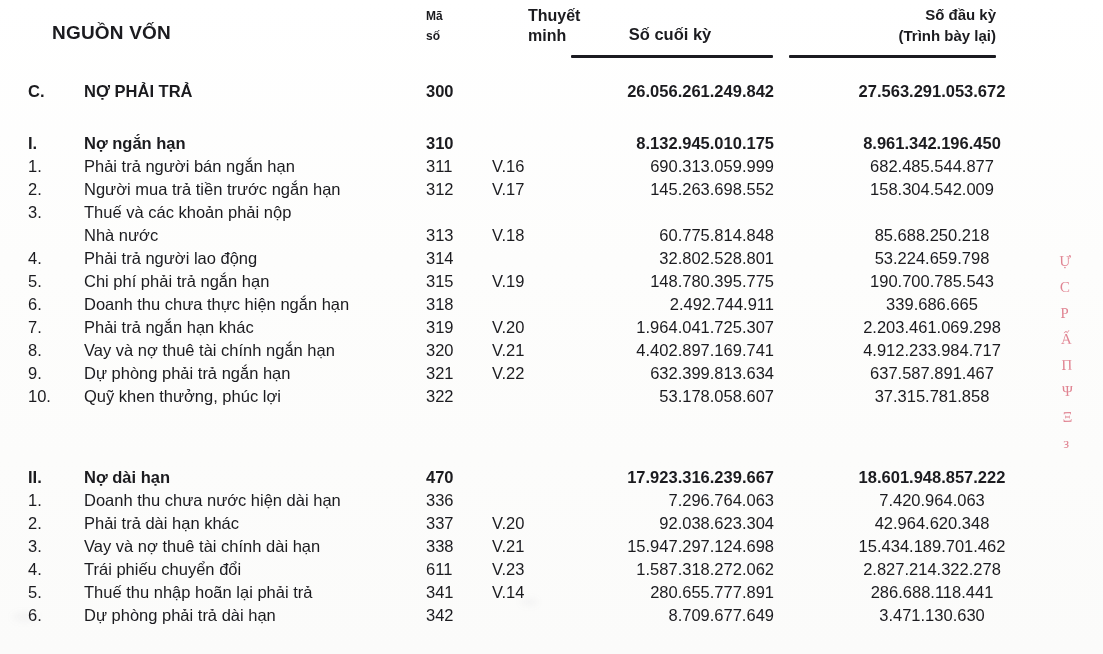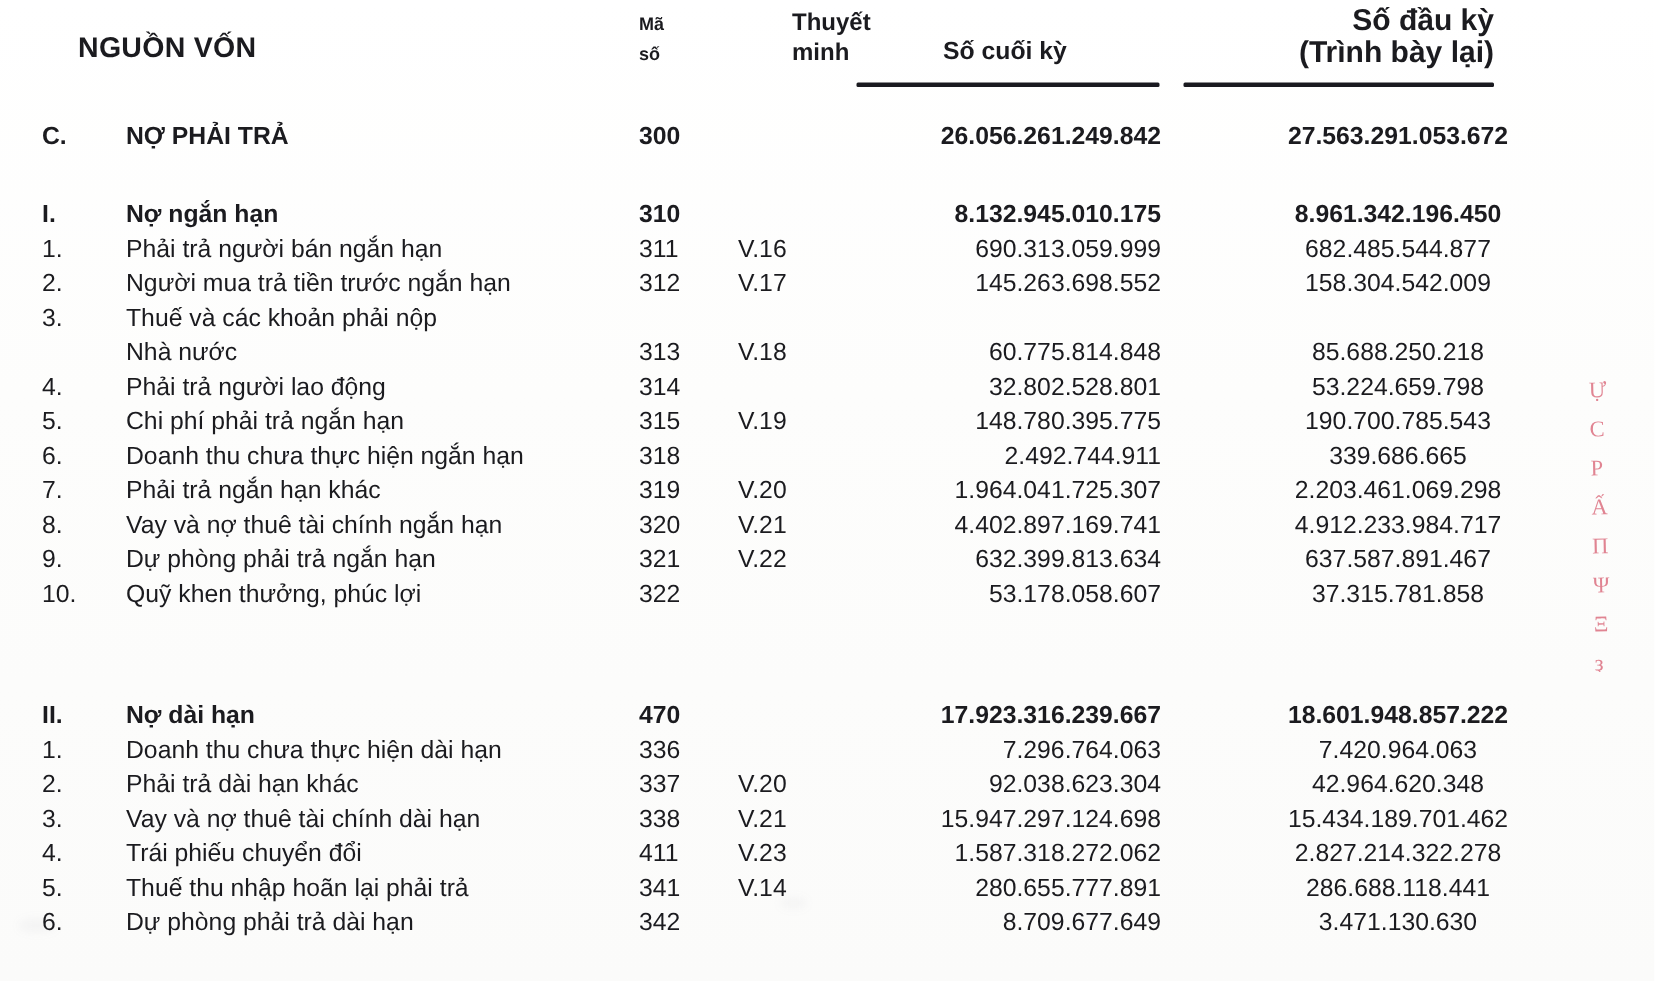--- a/index.html
+++ b/index.html
@@ -90,21 +90,21 @@
     font-size: 16.5px;
     line-height: 21px;
     text-align: center;
   }
   .hdr-daunky {
     position: absolute;
     left: 786px;
     top: 4px;
     width: 210px;
     font-weight: bold;
-    font-size: 20px;
+    font-size: 15px;
     line-height: 21px;
     text-align: right;
   }
   .rule {
     position: absolute;
     height: 3px;
     background: #1a1a20;
     border-radius: 1px;
   }
   .rule-left  { left: 571px; width: 202px; top: 55px; }
@@ -281,21 +281,21 @@
     <div class="col-label">Nợ dài hạn</div>
     <div class="col-ma">470</div>
     <div class="col-tm"></div>
     <div class="col-cuoiky">17.923.316.239.667</div>
     <div class="col-daunky">18.601.948.857.222</div>
   </div>
 
   <div id="items-ii-host">
       <div class="row" style="top: 489px;">
         <div class="col-num">1.</div>
-        <div class="col-label">Doanh thu chưa thực hiện dài hạn</div>
+        <div class="col-label">Doanh thu chưa nước hiện dài hạn</div>
         <div class="col-ma">336</div>
         <div class="col-tm"></div>
         <div class="col-cuoiky">7.296.764.063</div>
         <div class="col-daunky">7.420.964.063</div>
       </div>
       <div class="row" style="top: 512px;">
         <div class="col-num">2.</div>
         <div class="col-label">Phải trả dài hạn khác</div>
         <div class="col-ma">337</div>
         <div class="col-tm">V.20</div>
@@ -306,21 +306,21 @@
         <div class="col-num">3.</div>
         <div class="col-label">Vay và nợ thuê tài chính dài hạn</div>
         <div class="col-ma">338</div>
         <div class="col-tm">V.21</div>
         <div class="col-cuoiky">15.947.297.124.698</div>
         <div class="col-daunky">15.434.189.701.462</div>
       </div>
       <div class="row" style="top: 558px;">
         <div class="col-num">4.</div>
         <div class="col-label">Trái phiếu chuyển đổi</div>
-        <div class="col-ma">411</div>
+        <div class="col-ma">611</div>
         <div class="col-tm">V.23</div>
         <div class="col-cuoiky">1.587.318.272.062</div>
         <div class="col-daunky">2.827.214.322.278</div>
       </div>
       <div class="row" style="top: 581px;">
         <div class="col-num">5.</div>
         <div class="col-label">Thuế thu nhập hoãn lại phải trả</div>
         <div class="col-ma">341</div>
         <div class="col-tm">V.14</div>
         <div class="col-cuoiky">280.655.777.891</div>

